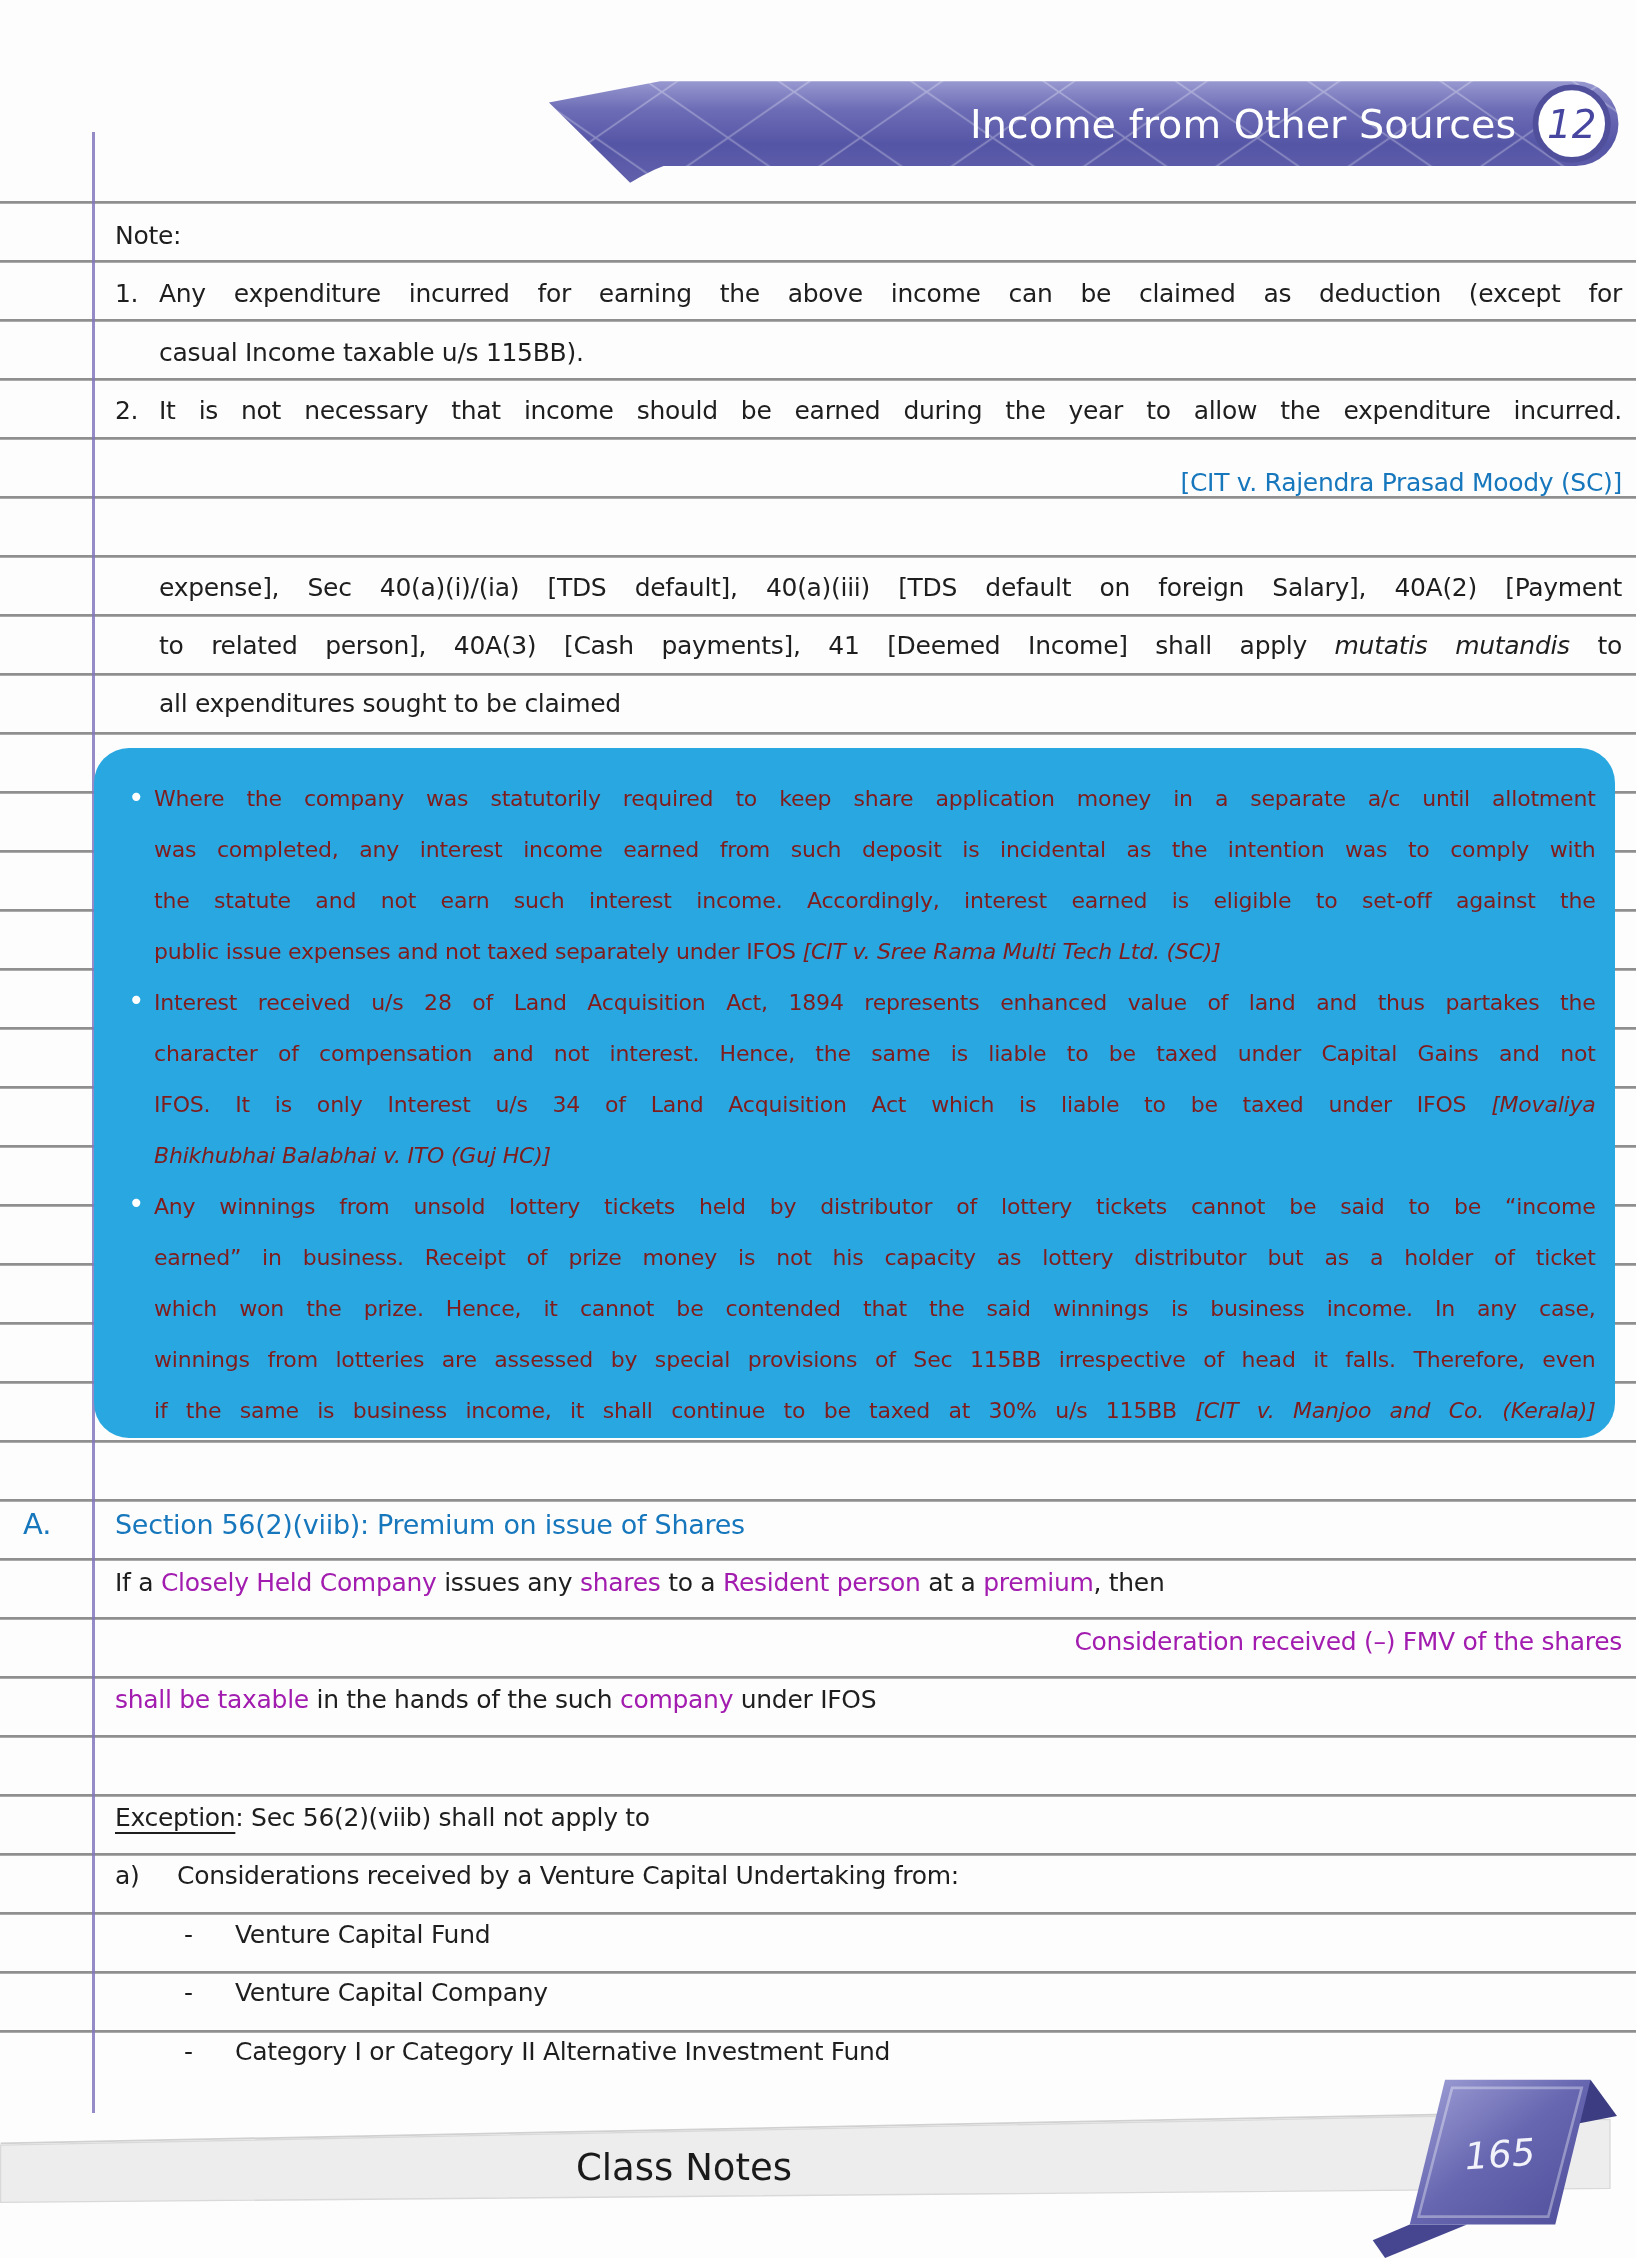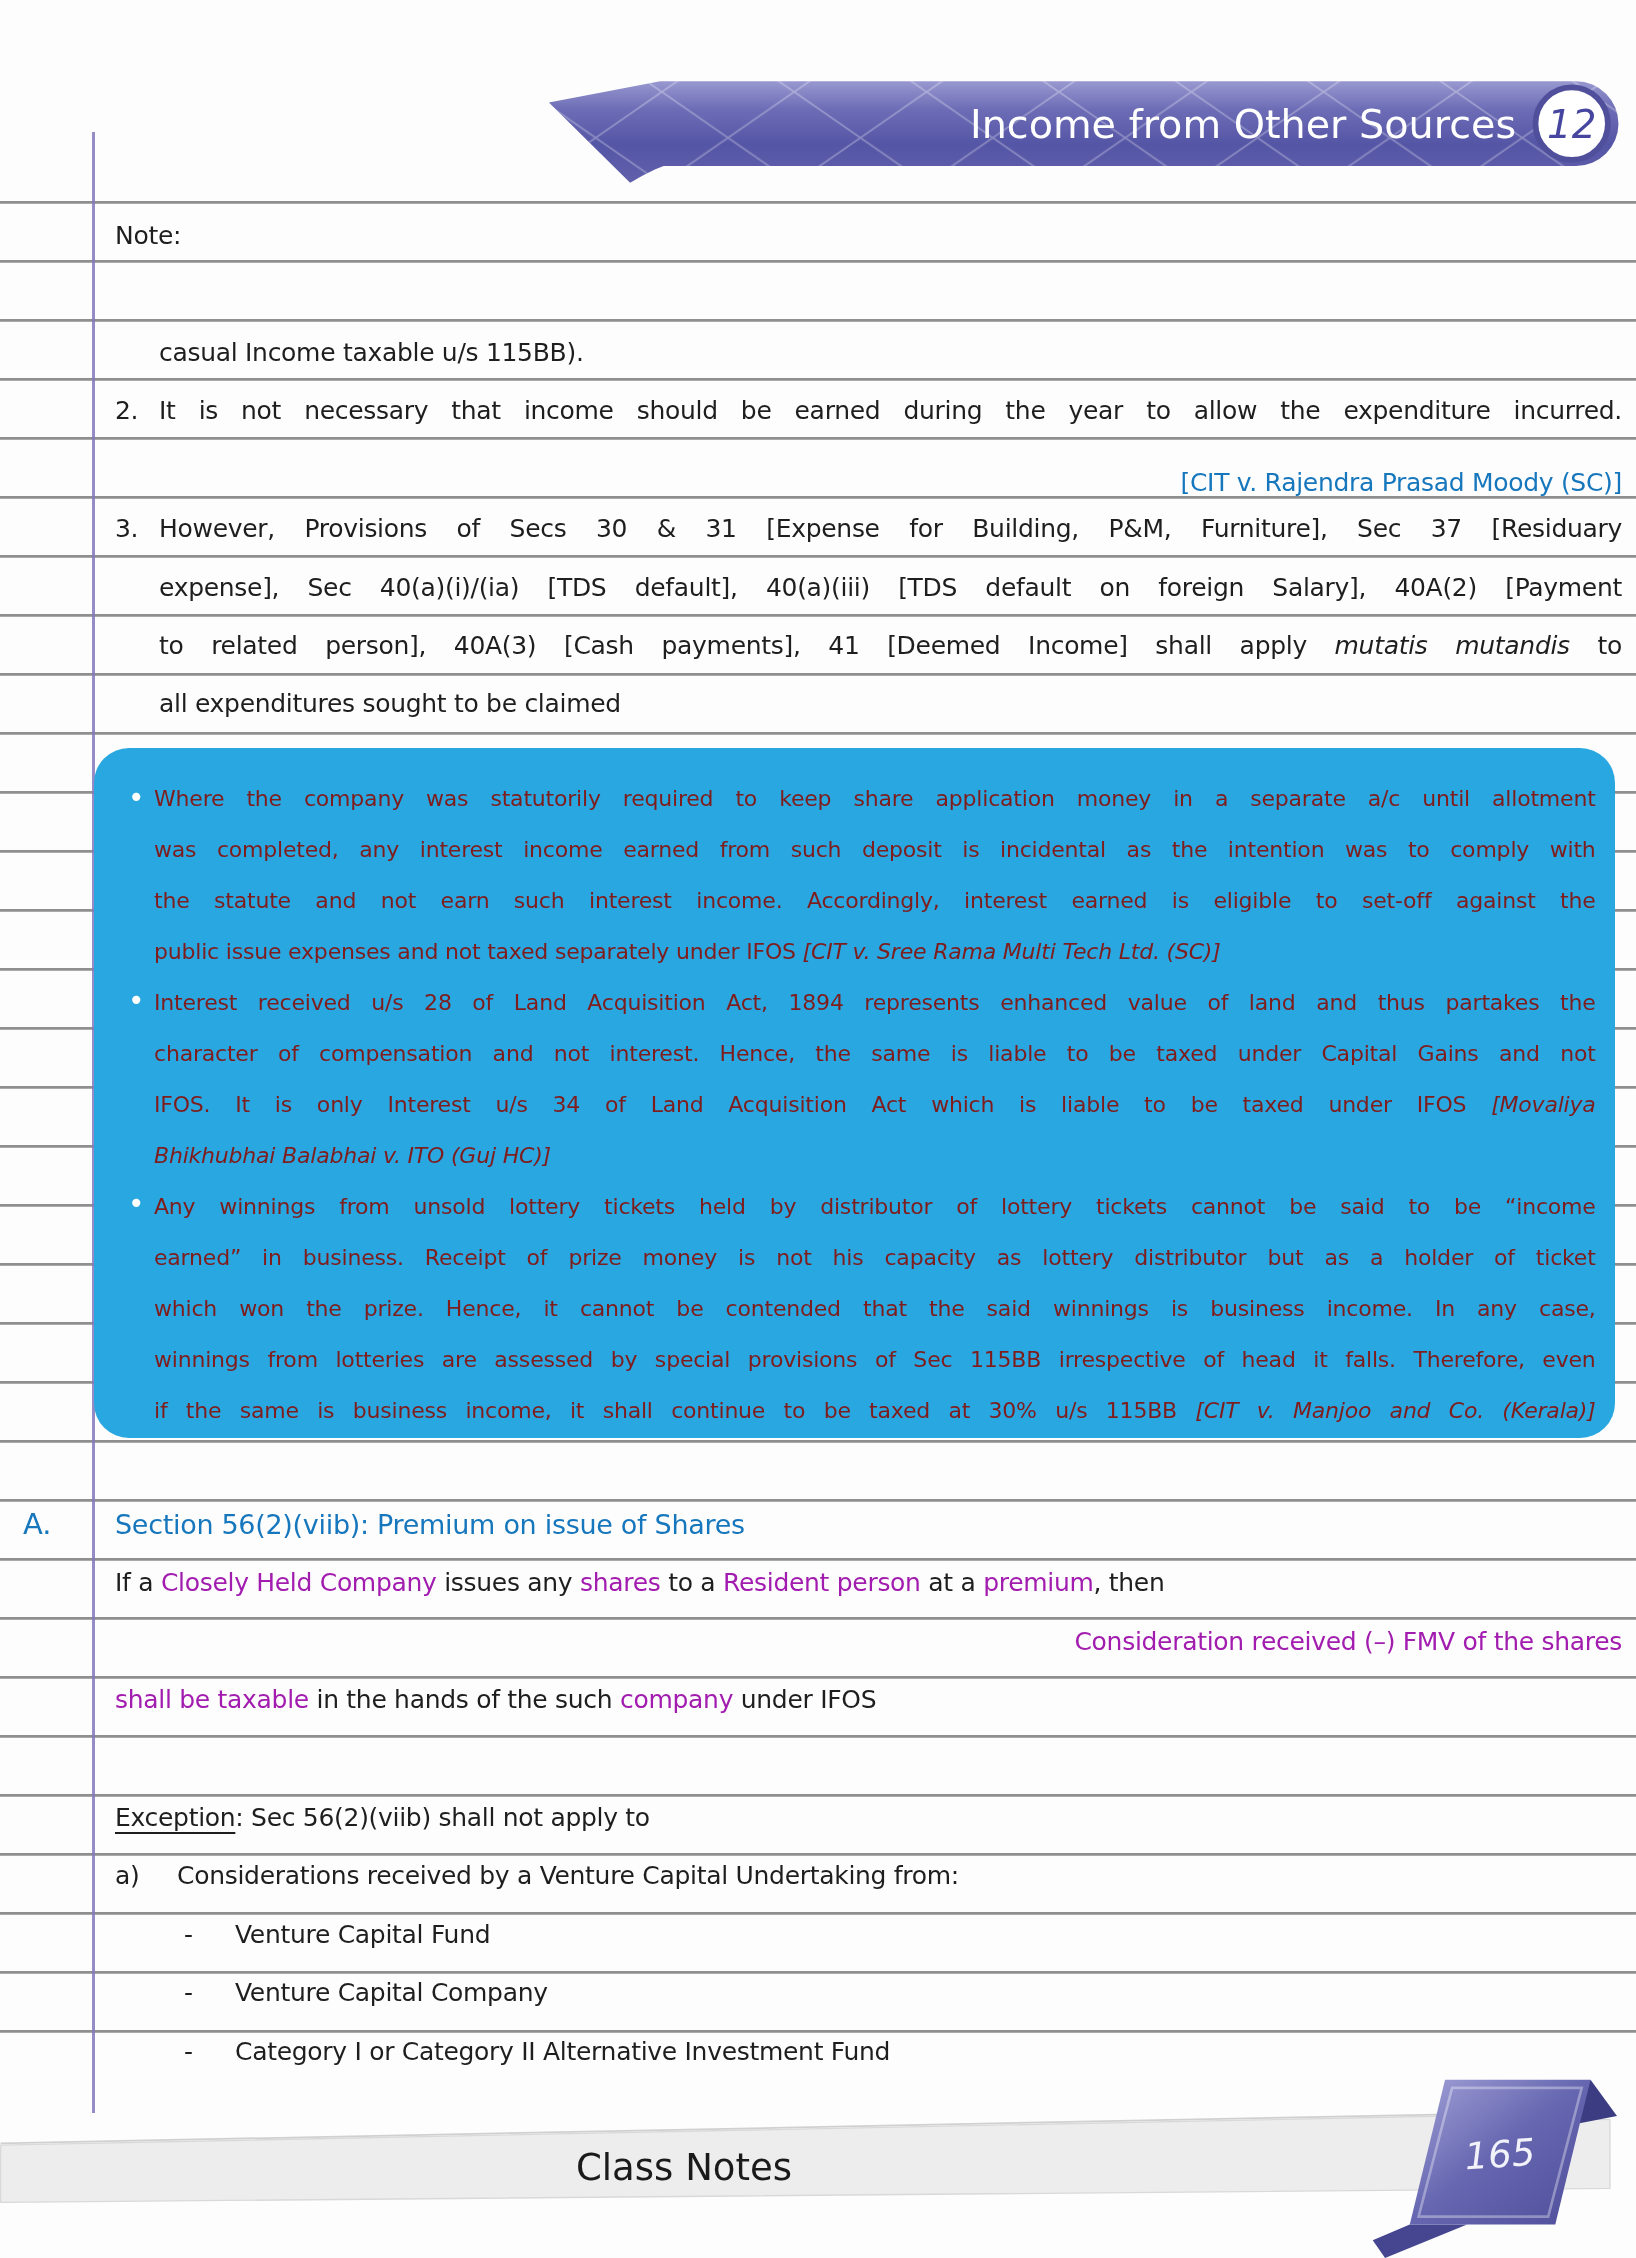--- a/index.html
+++ b/index.html
@@ -59,26 +59,26 @@
     </defs>
     <path d="M 748 92 L 622 116 L 714 207 C 728 199 738 193 752 188 L 1786 188 A 48 48 0 0 0 1786 92 Z" fill="url(#bgrad)"></path>
     <path d="M 748 92 L 622 116 L 714 207 C 728 199 738 193 752 188 L 1786 188 A 48 48 0 0 0 1786 92 Z" fill="url(#xhatch)"></path>
     <text x="1718" y="156" text-anchor="end" font-size="45" fill="#ffffff" font-family="DejaVu Sans, Liberation Sans, sans-serif">Income from Other Sources</text>
     <circle cx="1781" cy="140" r="41" fill="#ffffff" stroke="#4f4f9c" stroke-width="6.5"></circle>
     <text x="1781" y="156" text-anchor="middle" font-size="44" fill="#4646a0" font-style="italic" font-family="DejaVu Sans, Liberation Sans, sans-serif">12</text>
   </svg>
 
   <div class="row" style="top:203px"><span>Note:</span></div>
 
+  <div class="row j" style="top:261px"><span class="num">1.</span><span>Any expenditure incurred for earning the above income can be claimed as deduction (except for</span></div>
   <div class="row pad" style="top:320px"><span>casual Income taxable u/s 115BB).</span></div>
 
   <div class="row j" style="top:378px"><span class="num">2.</span><span>It is not necessary that income should be earned during the year to allow the expenditure incurred.</span></div>
   <div class="row right blue" style="top:450px"><span>[CIT v. Rajendra Prasad Moody (SC)]</span></div>
 
-  <div class="row j" style="top:496px"><span class="num">3.</span><span>However, Provisions of Secs 30 &amp; 31 [Expense for Building, P&amp;M, Furniture], Sec 37 [Residuary</span></div>
   <div class="row pad j" style="top:555px"><span>expense], Sec 40(a)(i)/(ia) [TDS default], 40(a)(iii) [TDS default on foreign Salary], 40A(2) [Payment</span></div>
   <div class="row pad j" style="top:613px"><span>to related person], 40A(3) [Cash payments], 41 [Deemed Income] shall apply </span><span class="it">mutatis mutandis</span><span> to</span></div>
   <div class="row pad" style="top:671px"><span>all expenditures sought to be claimed</span></div>
 
   <div class="callout">
     <span class="dot" style="top:32px">•</span>
     <span class="dot" style="top:235px">•</span>
     <span class="dot" style="top:438px">•</span>
 
     <div class="bl j">Where the company was statutorily required to keep share application money in a separate a/c until allotment</div>

